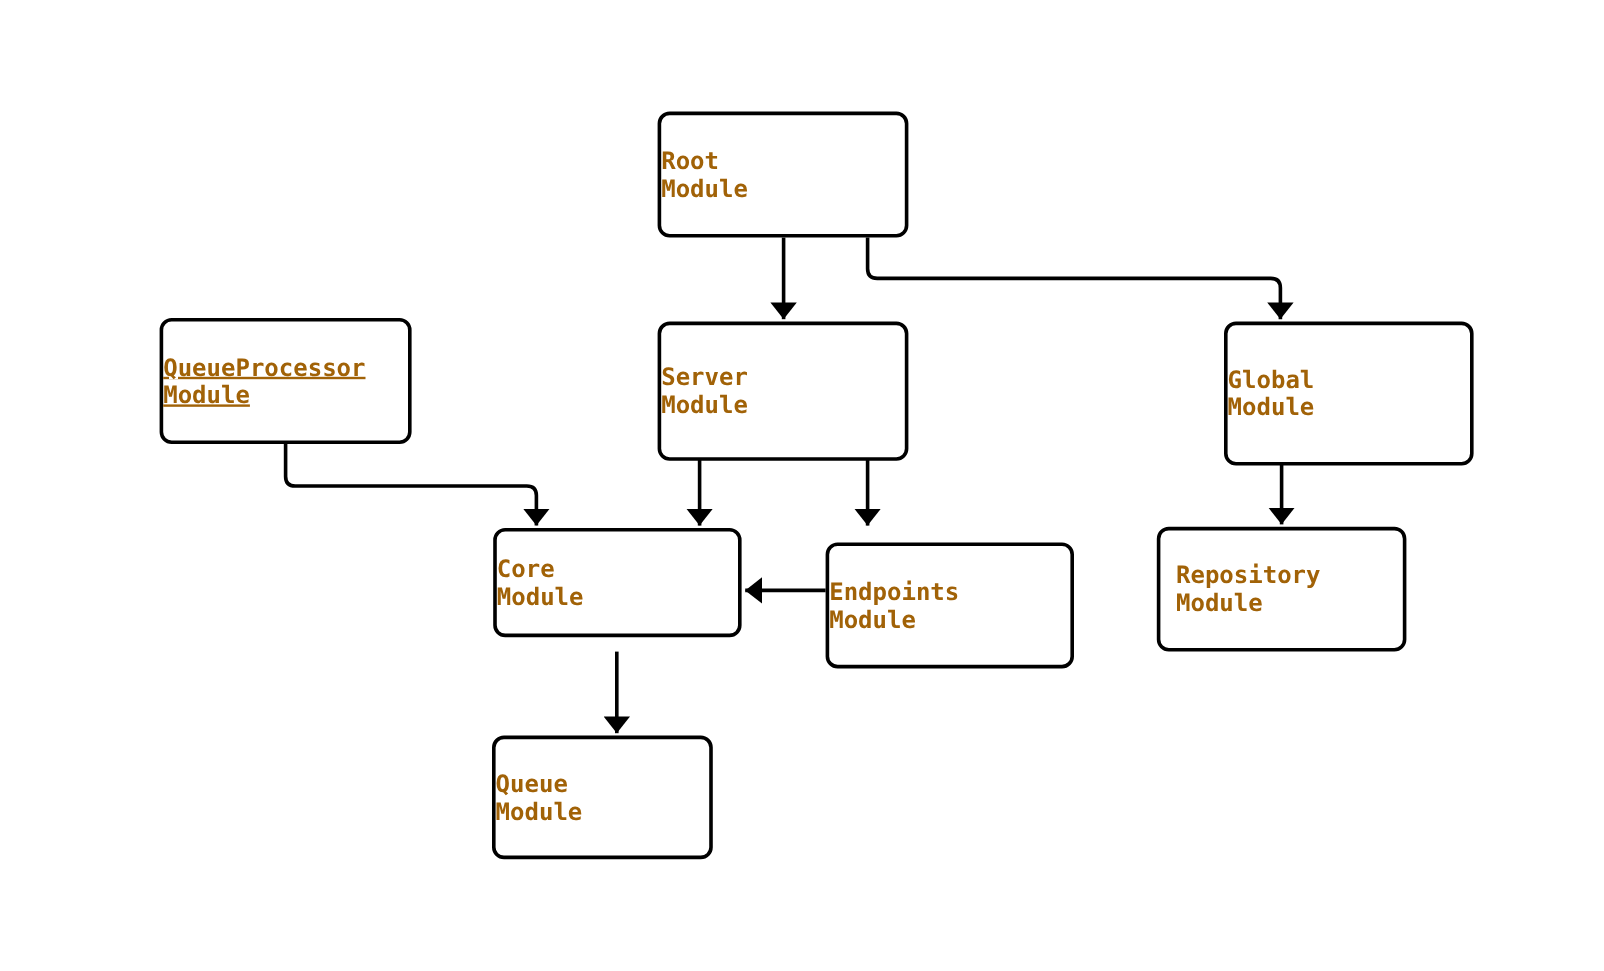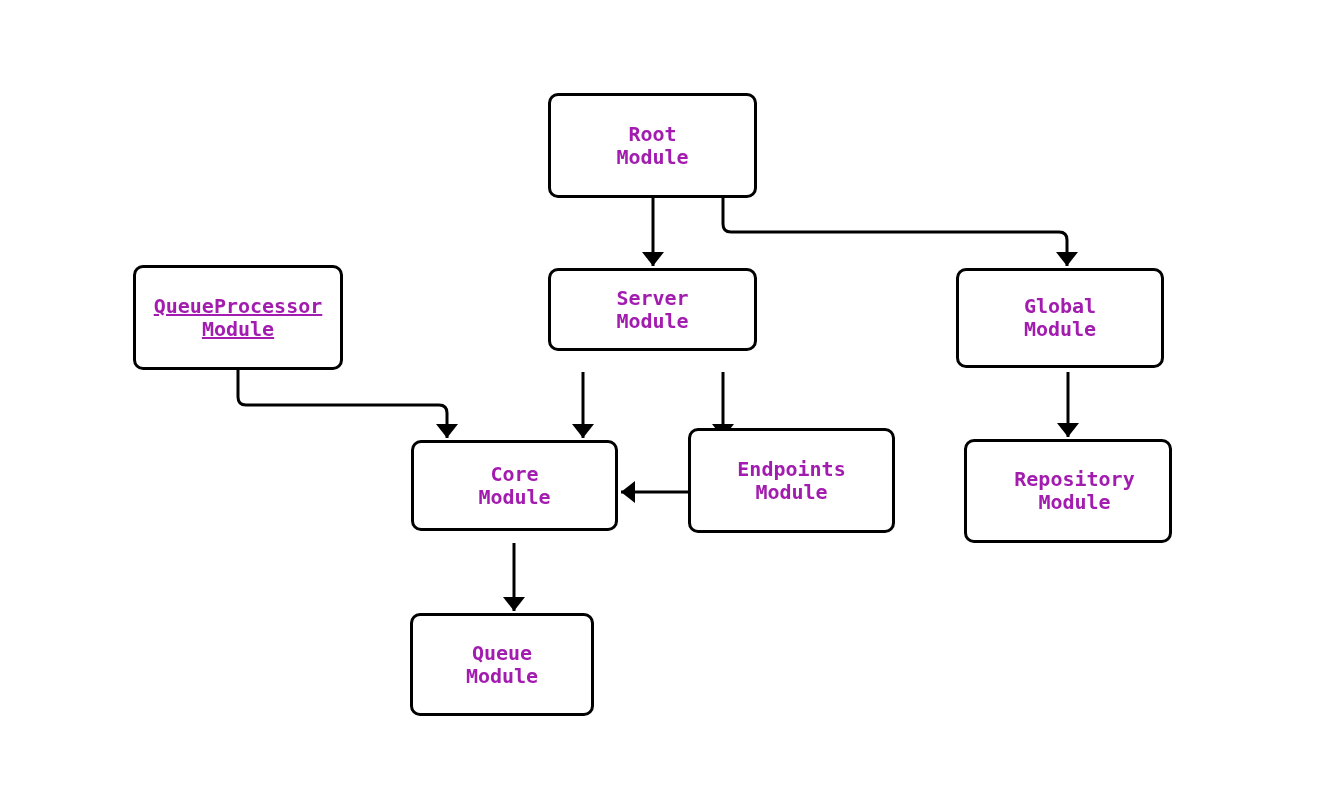--- a/index.html
+++ b/index.html
@@ -24,27 +24,27 @@
     stroke-width: 3;
   }
   .node {
     position: absolute;
     box-sizing: border-box;
     border: 3px solid #000000;
     border-radius: 10px;
     background: #ffffff;
     display: flex;
     flex-direction: column;
-    align-items: center;
+    align-items: flex-start;
     justify-content: center;
     text-align: center;
     font-weight: bold;
     font-size: 20px;
     line-height: 23px;
-    color: #a21caf;
+    color: #a16207;
     white-space: nowrap;
   }
   .node span { display: block; }
 </style>
 </head>
 <body>
 
 <div class="canvas">
 
   <svg class="edges-layer" width="1337" height="809" viewBox="0 0 1337 809" xmlns="http://www.w3.org/2000/svg">
@@ -66,36 +66,36 @@
   <div class="node" style="left:548px; top:93px; width:209px; height:105px;">
     <span>Root</span>
     <span>Module</span>
   </div>
 
   <div class="node" style="left:133px; top:265px; width:210px; height:105px;text-decoration:underline;">
     <span>QueueProcessor</span>
     <span>Module</span>
   </div>
 
-  <div class="node" style="left:548px; top:268px; width:209px; height:83px;">
+  <div class="node" style="left:548px; top:268px; width:209px; height:116px;">
     <span>Server</span>
     <span>Module</span>
   </div>
 
-  <div class="node" style="left:956px; top:268px; width:208px; height:100px;">
+  <div class="node" style="left:1020px; top:268px; width:208px; height:120px;">
     <span>Global</span>
     <span>Module</span>
   </div>
 
   <div class="node" style="left:411px; top:440px; width:207px; height:91px;">
     <span>Core</span>
     <span>Module</span>
   </div>
 
-  <div class="node" style="left:688px; top:428px; width:207px; height:105px;">
+  <div class="node" style="left:688px; top:452px; width:207px; height:105px;">
     <span>Endpoints</span>
     <span>Module</span>
   </div>
 
   <div class="node" style="left:964px; top:439px; width:208px; height:104px;padding-left:13px;">
     <span>Repository</span>
     <span>Module</span>
   </div>
 
   <div class="node" style="left:410px; top:613px; width:184px; height:103px;">

